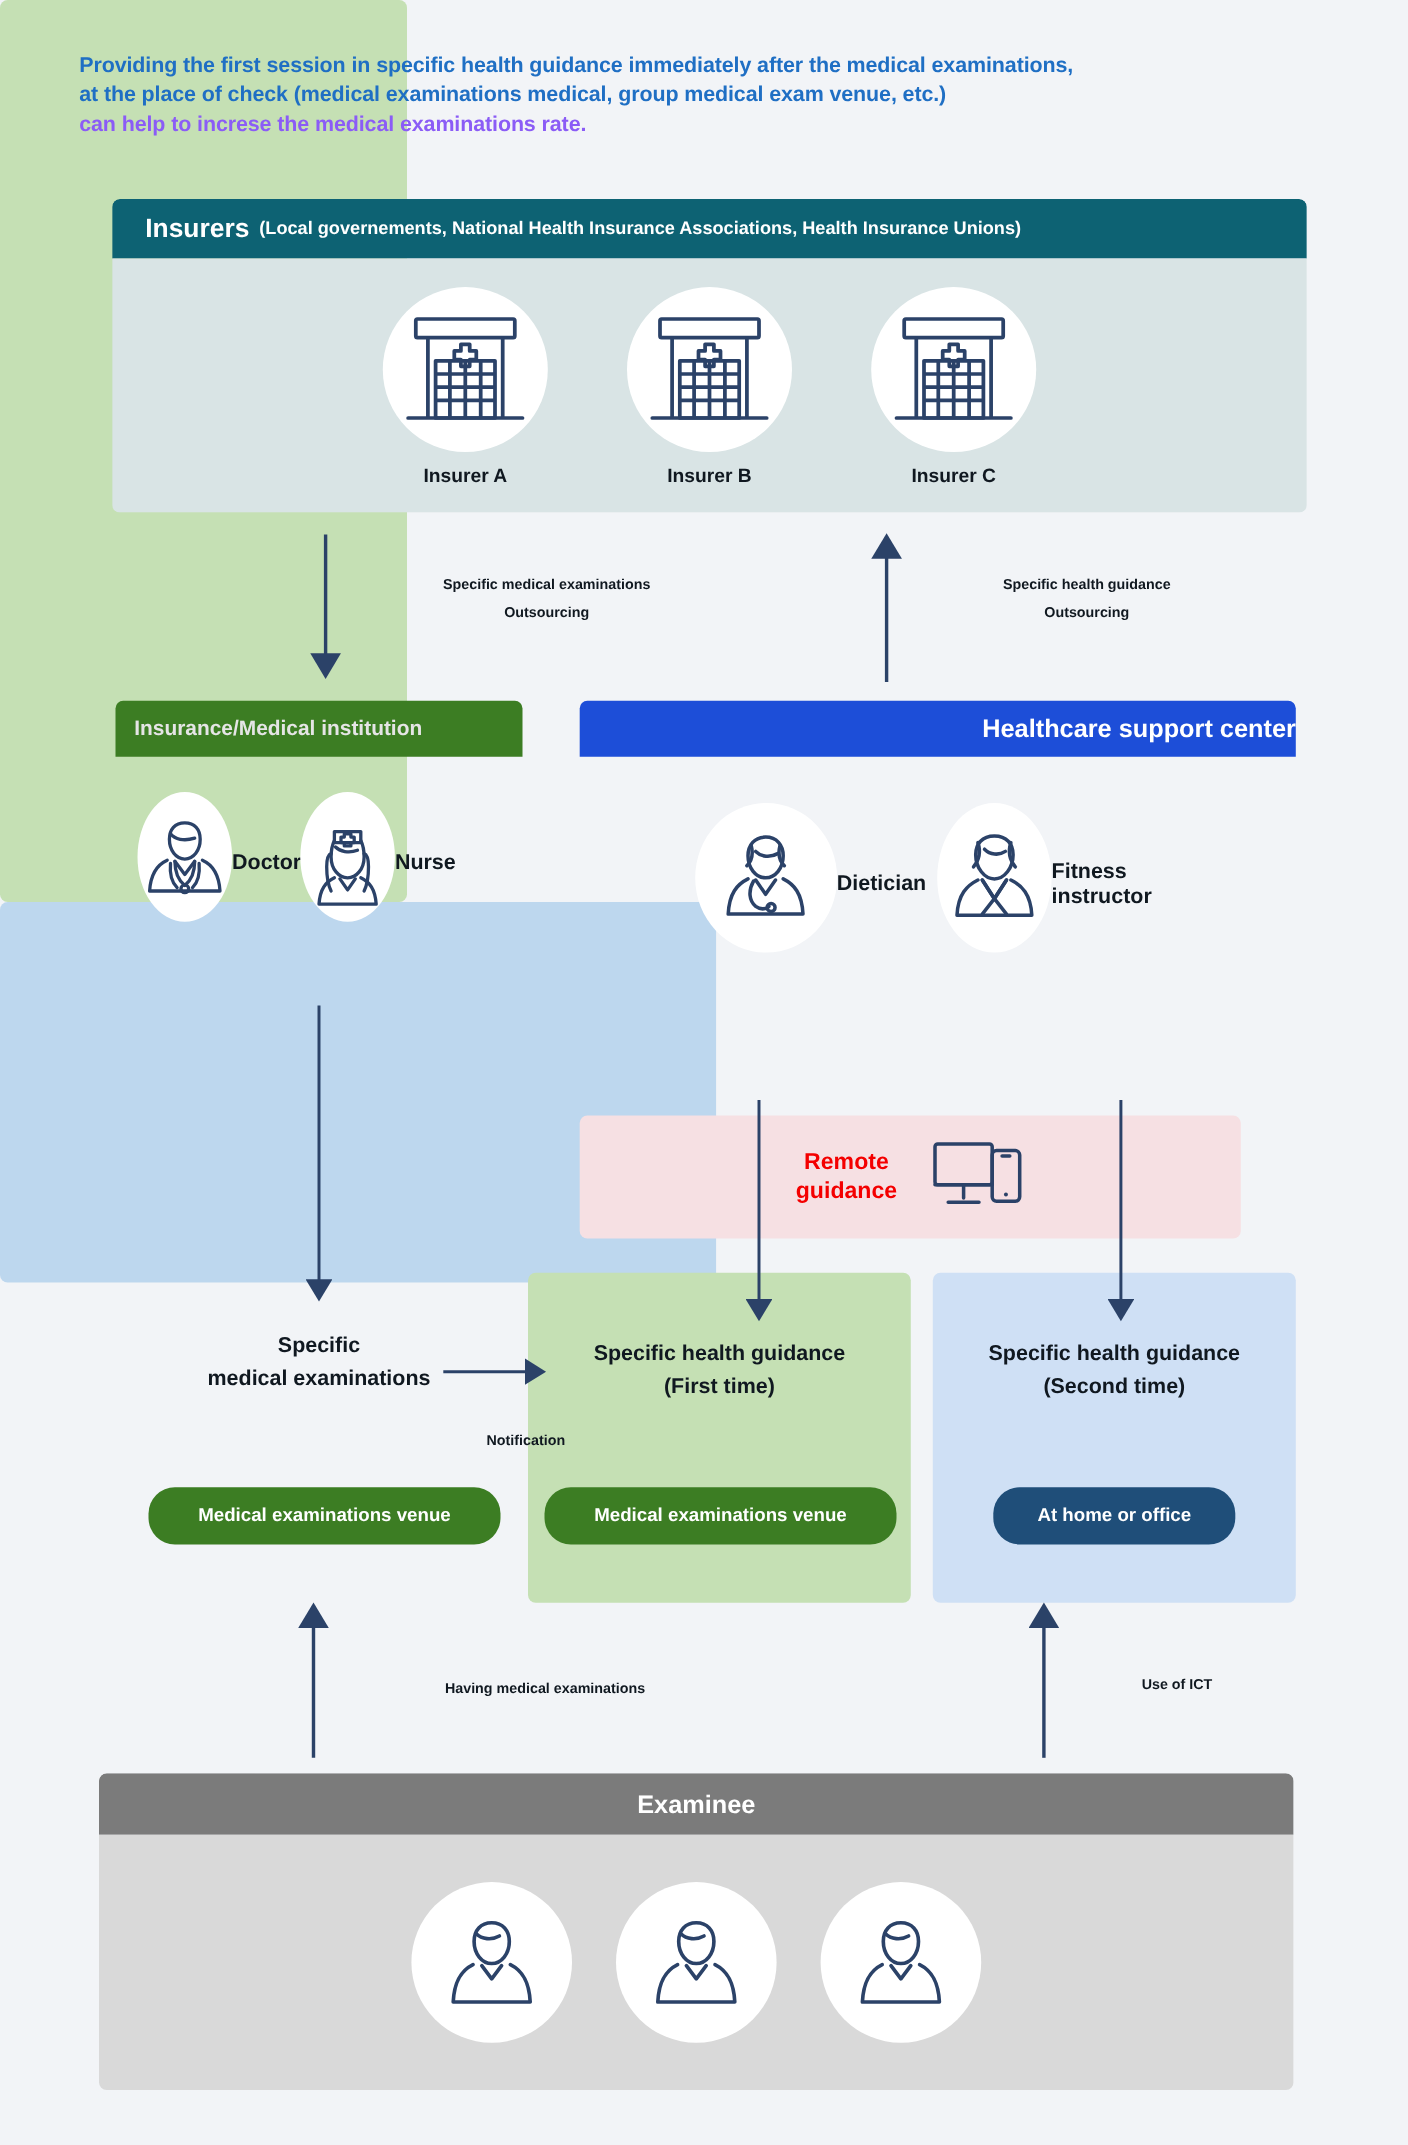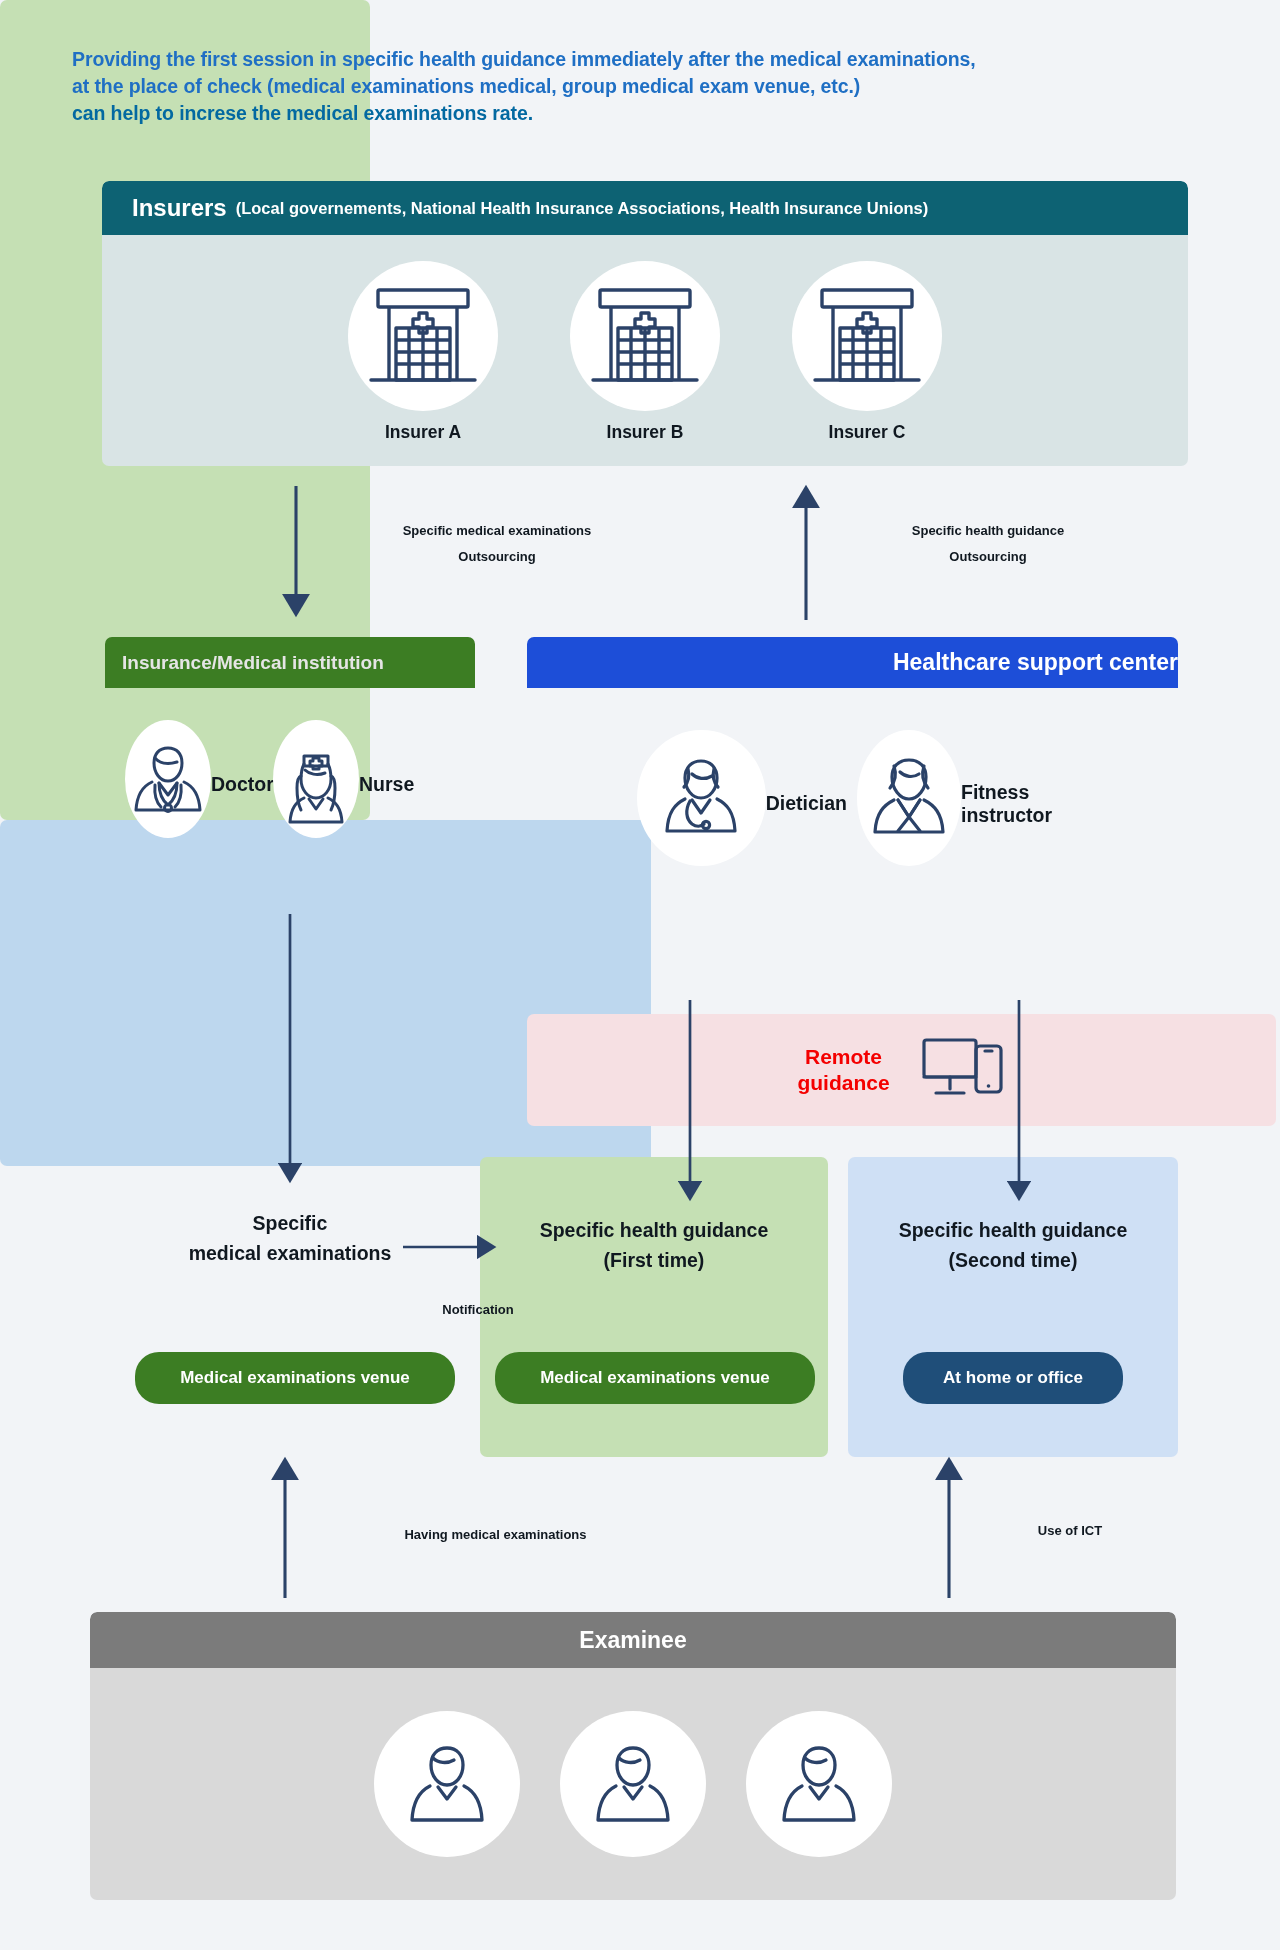--- a/index.html
+++ b/index.html
@@ -9,21 +9,21 @@
     font-family: "Liberation Sans", sans-serif;
     position: relative;
     overflow: hidden;
   }
   .canvas { position: relative; width: 1280px; height: 1950px; }
 
   
   .title { position: absolute; left: 72px; top: 46px; width: 1160px; }
   .title div { font-size: 19.5px; font-weight: bold; line-height: 27px; letter-spacing: -0.1px; }
   .t-blue { color: #1f6fc4; }
-  .t-black { color: #0369a1; }
+  .t-black { color: #8b5cf6; }
 
   
   .panel { position: absolute; border-radius: 7px; overflow: hidden; }
   .panel-head {
     color: #ffffff; font-weight: bold; display: flex;
     align-items: center; white-space: nowrap;
   }
 
   
   #insurers { left: 102px; top: 181px; width: 1086px; height: 285px; }
@@ -68,27 +68,27 @@
 
   
   #hsc { left: 527px; top: 637px; width: 651px; height: 346px; background: #bdd7ee; border-radius: 7px; }
   #hsc-head {
     position: absolute; left: 527px; top: 637px; width: 651px; height: 51px;
     background: #1d4ed8; border-radius: 7px 7px 0 0; color: #fff;
     font-weight: bold; font-size: 23px; display: flex; align-items: center; justify-content: flex-end;
   }
   #hsc-people {
     position: absolute; left: 627px; top: 730px; width: 460px;
-    display: flex; gap: 10px; justify-content: flex-end;
+    display: flex; gap: 10px; justify-content: center;
   }
   .c136 { width: 136px; height: 136px; }
 
   
   #remote {
-    position: absolute; left: 527px; top: 1014px; width: 749px; height: 112px;
+    position: absolute; left: 527px; top: 1014px; width: 601px; height: 112px;
     background: #f6e0e3; border-radius: 7px;
     display: flex; align-items: center; justify-content: center; gap: 30px;
   }
   #remote .rg-text {
     color: #f40000; font-weight: bold; font-size: 21px;
     line-height: 26px; text-align: center;
   }
 
   
   #box-first {

